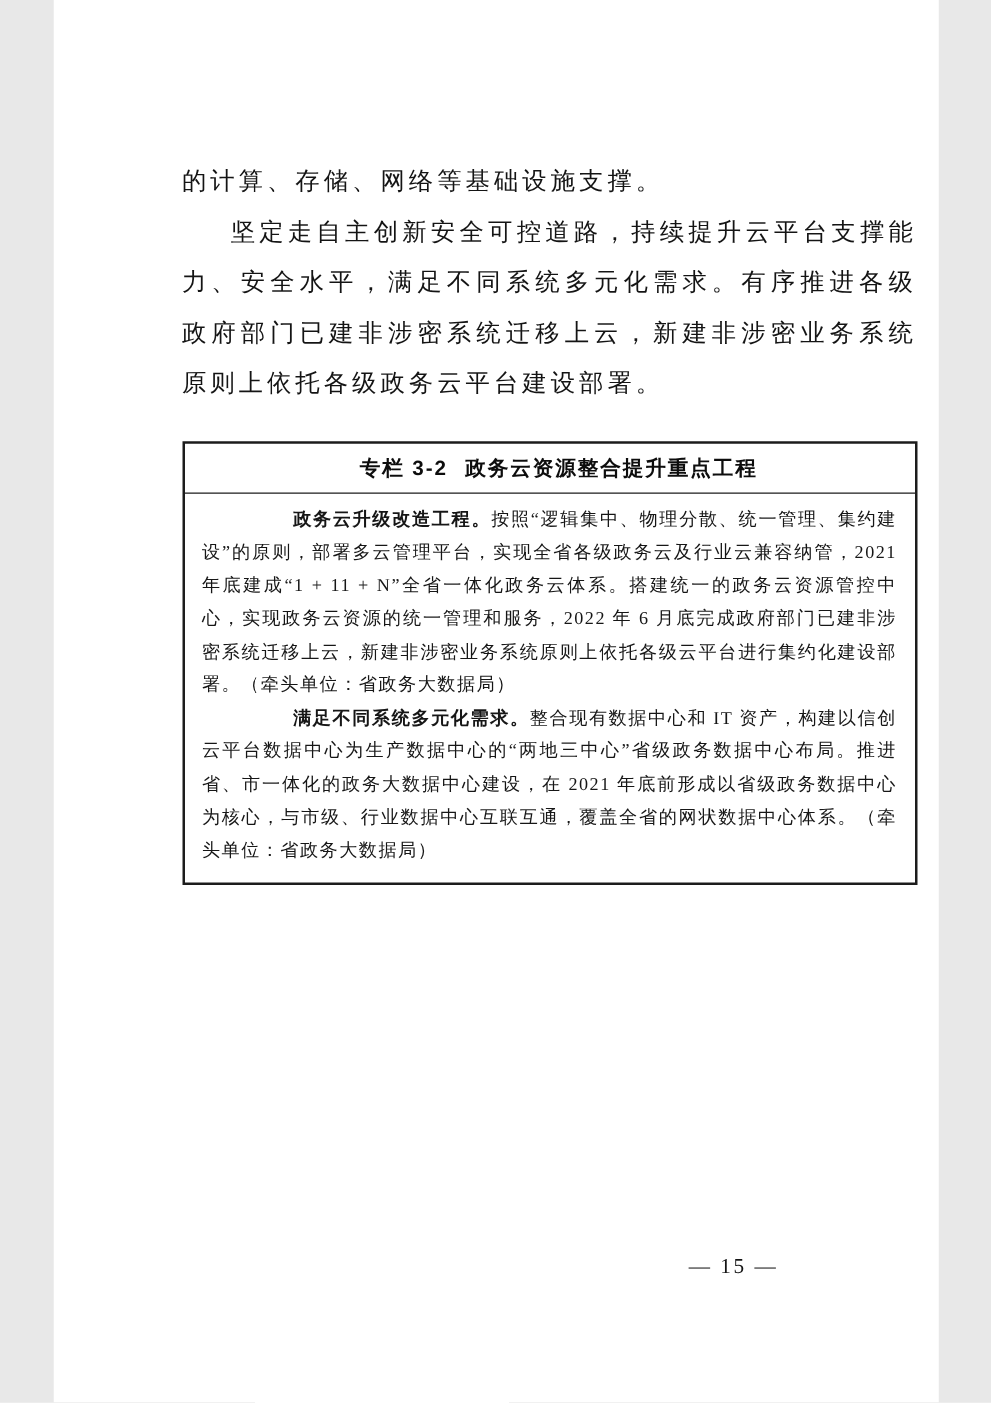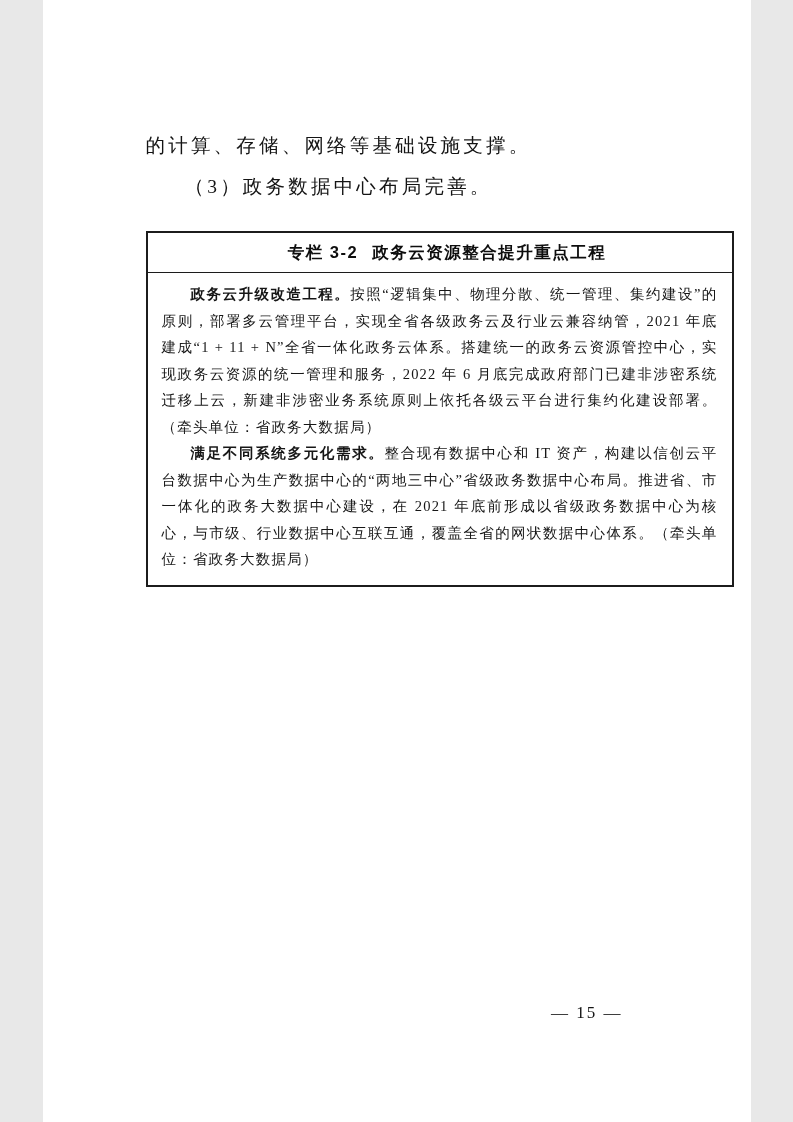--- a/index.html
+++ b/index.html
@@ -49,43 +49,43 @@
     padding: 8px 14px 12px 14px;
   }
   .callout-item {
     font-size: 14.5px;
     line-height: 26.5px;
     letter-spacing: 1.2px;
     text-align: justify;
     text-indent: 2em;
     color: #161616;
   }
-  .callout-item .lead { font-weight: bold; }
+  .callout-item .lead { font-weight: bold; margin-left: 44px; }
   .page-number {
     position: absolute;
     top: 1003px;
     right: 128px;
     font-size: 17px;
     letter-spacing: 2px;
     color: #141414;
     white-space: pre;
     text-align: center;
   }
 </style>
 </head>
 <body>
 
 <div class="page">
 
   <div class="content">
 
     <p class="para">的计算、存储、网络等基础设施支撑。</p>
 
+    <p class="para indent">坚定走自主创新安全可控道路，持续提升云平台支撑能力、安全水平，满足不同系统多元化需求。有序推进各级政府部门已建非涉密系统迁移上云，新建非涉密业务系统原则上依托各级政务云平台建设部署。</p>
 
-    <p class="para indent">（3）政务数据中心布局完善。</p>
 
 
     <div class="callout-box">
       <div class="callout-title">
         <span class="title-label">专栏 3-2</span><span>政务云资源整合提升重点工程</span>
       </div>
       <div class="callout-body">
         <p class="callout-item"><span class="lead">政务云升级改造工程。</span><span>按照“逻辑集中、物理分散、统一管理、集约建设”的原则，部署多云管理平台，实现全省各级政务云及行业云兼容纳管，2021 年底建成“1 + 11 + N”全省一体化政务云体系。搭建统一的政务云资源管控中心，实现政务云资源的统一管理和服务，2022 年 6 月底完成政府部门已建非涉密系统迁移上云，新建非涉密业务系统原则上依托各级云平台进行集约化建设部署。（牵头单位：省政务大数据局）</span></p>
         <p class="callout-item"><span class="lead">满足不同系统多元化需求。</span><span>整合现有数据中心和 IT 资产，构建以信创云平台数据中心为生产数据中心的“两地三中心”省级政务数据中心布局。推进省、市一体化的政务大数据中心建设，在 2021 年底前形成以省级政务数据中心为核心，与市级、行业数据中心互联互通，覆盖全省的网状数据中心体系。（牵头单位：省政务大数据局）</span></p>
       </div>

